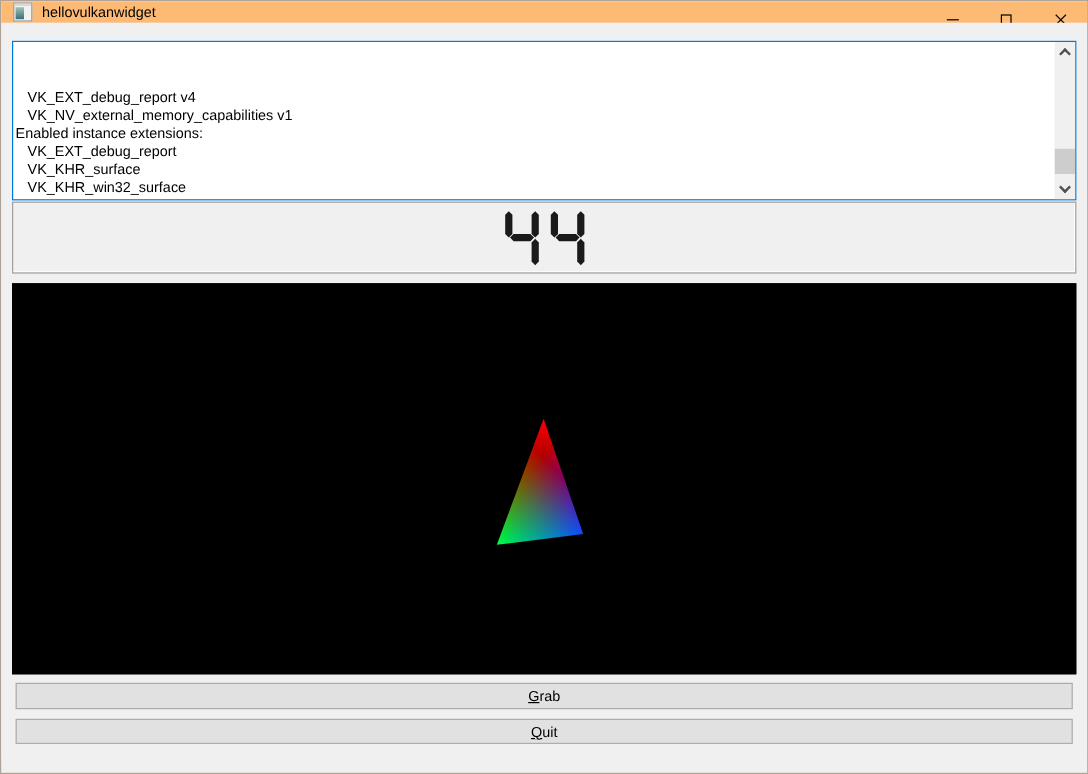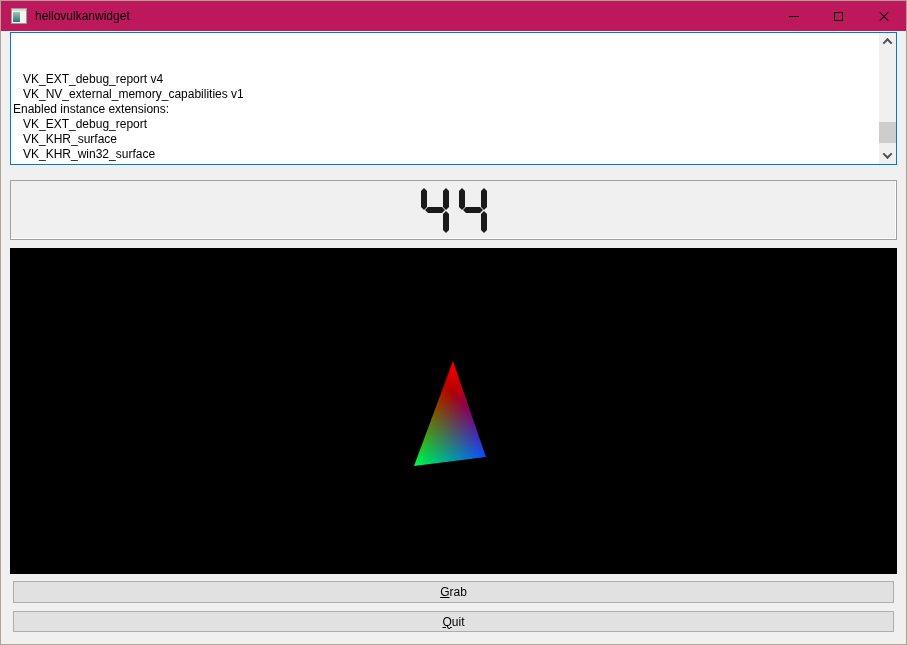--- a/index.html
+++ b/index.html
@@ -3,21 +3,21 @@
 <meta charset="utf-8">
 <style>
   * { margin:0; padding:0; box-sizing:border-box; }
   html,body { width:907px; height:645px; background:#d0d0d0; font-family:"Liberation Sans", sans-serif; }
   .window {
     position:relative; width:907px; height:645px;
     background:#f0f0f0; border:1px solid #aea396; overflow:hidden;
   }
   
   .titlebar {
-    position:relative; height:30px; background:#be185d;
+    position:relative; height:18px; background:#fdba74;
     display:flex; align-items:center;
   }
   .app-icon {
     position:relative; width:16px; height:16px; margin-left:10px;
     border:1px solid #9a9a9a; background:#f2f2f2; flex:0 0 auto;
   }
   .app-icon::before {
     content:""; position:absolute; left:1px; top:3px; width:7px; height:10px;
     background:linear-gradient(180deg,#9fc4b2,#35707e);
   }
@@ -35,21 +35,21 @@
   .ic-min { width:10px; height:1px; background:#000; display:block; }
   .ic-max { width:9px; height:9px; border:1px solid #000; display:block; background:transparent; }
   .ic-close { position:relative; width:12px; height:12px; display:block; }
   .ic-close i { position:absolute; left:0; top:5.5px; width:12px; height:1px; background:#000; }
   .ic-close i:first-child { transform:rotate(45deg); }
   .ic-close i:last-child { transform:rotate(-45deg); }
   
   .client { position:relative; height:613px; background:#f0f0f0; }
   
   .logview {
-    position:absolute; left:9px; top:1px; width:887px; height:133px;
+    position:absolute; left:9px; top:15px; width:887px; height:133px;
     background:#ffffff; border:1px solid #0078d7; overflow:hidden;
   }
   .logtext {
     position:absolute; left:0; top:0; right:17px; bottom:0;
     padding:0 2px; margin-top:-6px;
     font-size:12px; line-height:15px; color:#000; white-space:pre; overflow:hidden;
   }
   .logline { white-space:pre; }
   .vscroll {
     position:absolute; right:0; top:0; width:17px; height:131px;

